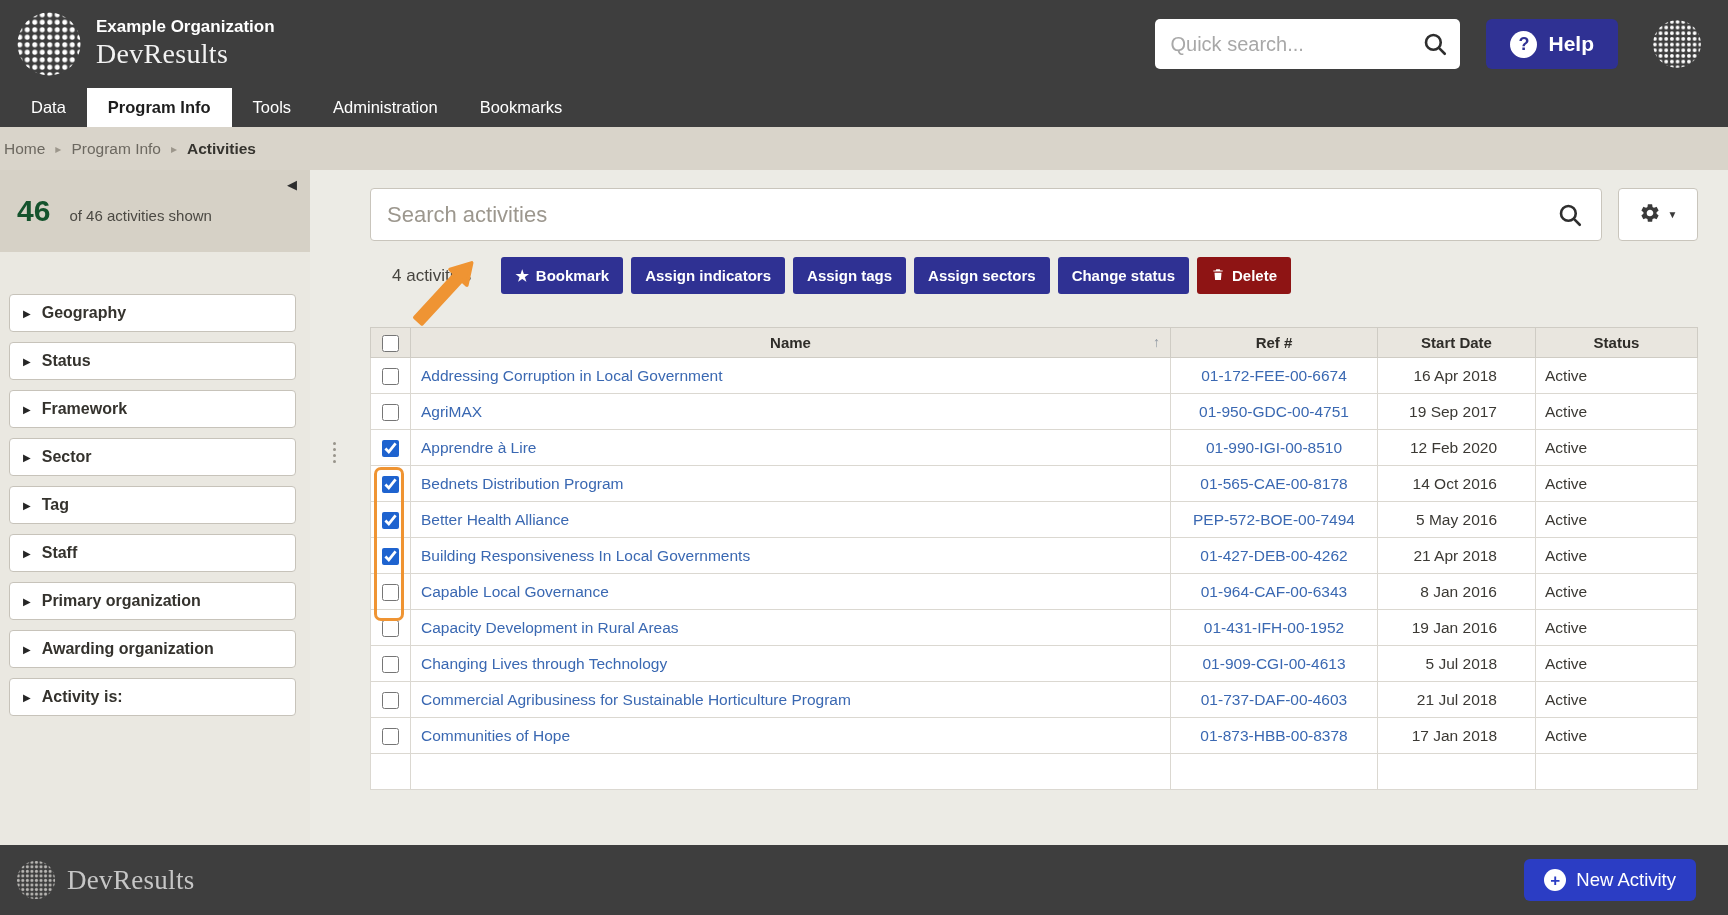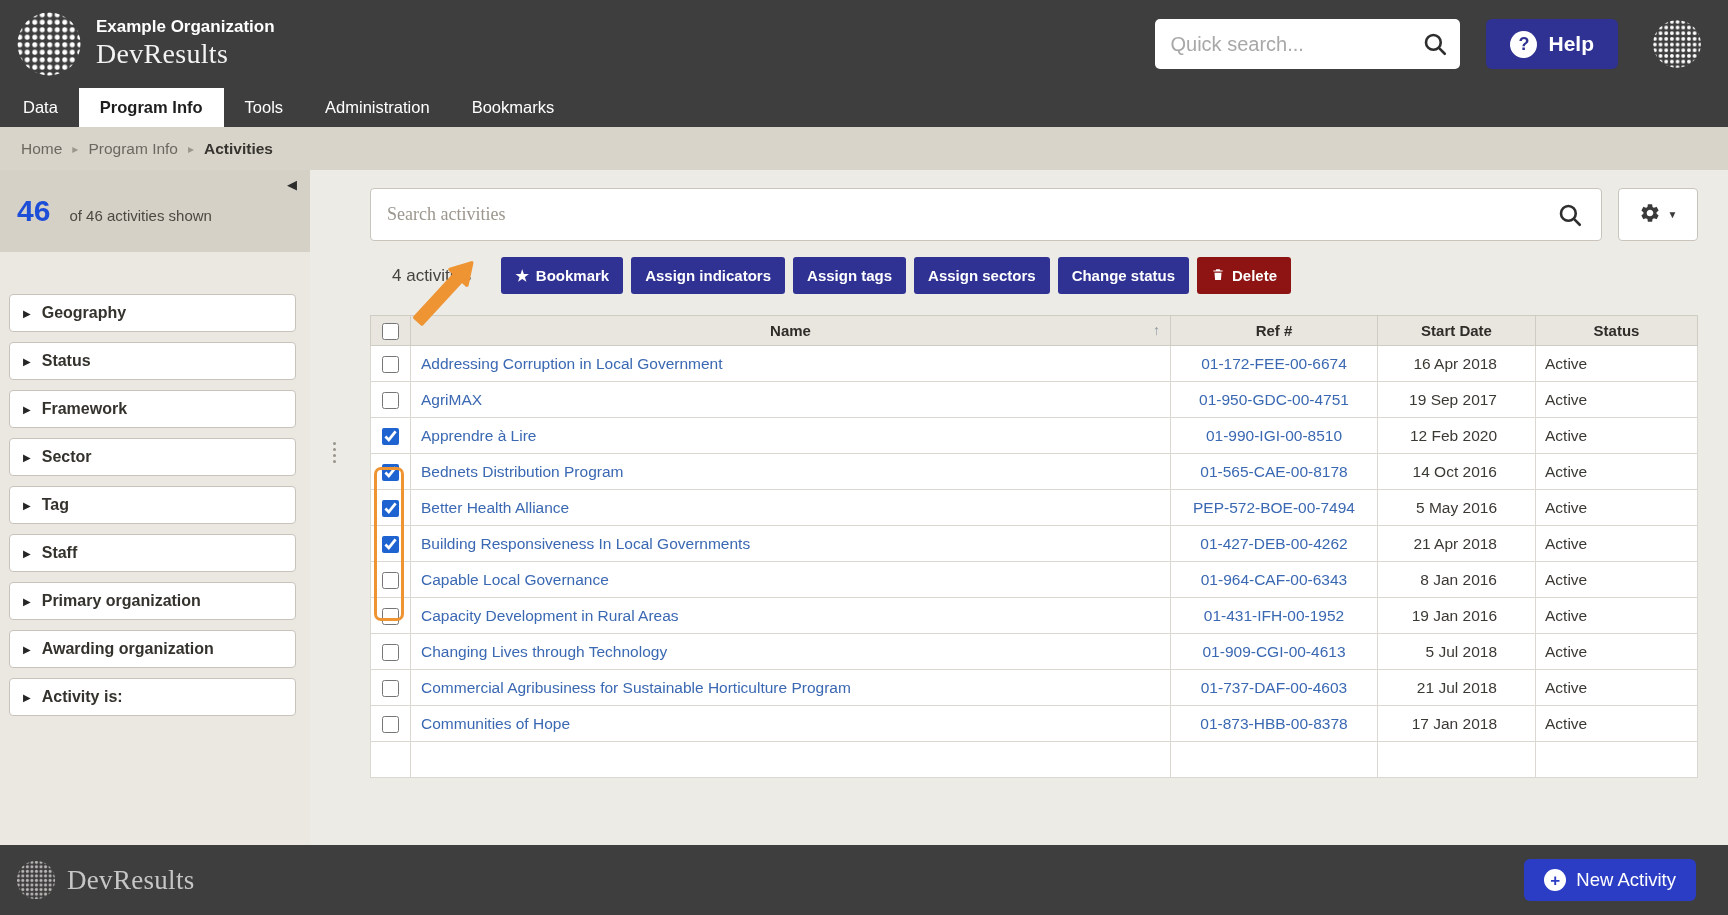--- a/index.html
+++ b/index.html
@@ -14,63 +14,63 @@
   .org{color:#fff;font-size:17px;font-weight:bold}
   .app{color:#f2f2f2;font-family:"Liberation Serif",serif;font-size:28px;line-height:1.2;letter-spacing:.3px}
   .h-spacer{flex:1}
   .quick-search{width:305px;height:50px;background:#fff;border-radius:5px;display:flex;align-items:center}
   .quick-search input{flex:1;min-width:0;border:0;outline:0;font-size:20px;padding:0 8px 0 15px;color:#333;font-family:inherit;background:transparent}
   .quick-search input::placeholder{color:#a8a8a8}
   .qs-icon{width:26px;height:26px;margin-right:12px;flex:none;cursor:pointer}
   .help-btn{margin-left:26px;height:50px;background:#2f3193;border:none;border-radius:6px;color:#fff;display:flex;align-items:center;gap:11px;padding:0 24px;font-family:inherit;font-size:21px;font-weight:bold;cursor:pointer}
   .help-q{width:27px;height:27px;background:#fff;color:#2f3193;border-radius:50%;display:flex;align-items:center;justify-content:center;font-size:18px;font-weight:bold}
   .user-globe{width:50px;height:50px;margin-left:34px;flex:none;cursor:pointer}
-  .nav{display:flex;height:39px;padding-left:2px}
+  .nav{display:flex;height:39px;padding-left:10px}
   .tab{line-height:39px;padding:0 21px;color:#fff;font-size:16.5px;cursor:pointer;white-space:nowrap}
   .tab.active{background:#fff;color:#1d1d1d;font-weight:bold}
 
   
-  .breadcrumb{height:43px;background:#d9d4ca;display:flex;align-items:center;padding-left:21px;font-size:15.5px;color:#6c6860;gap:10px}
+  .breadcrumb{height:43px;background:#d9d4ca;display:flex;align-items:center;padding-left:4px;font-size:15.5px;color:#6c6860;gap:10px}
   .crumb{cursor:pointer}
   .crumb.current{font-weight:bold;color:#36342f;cursor:default}
   .bc-sep{color:#9c968b;font-size:12px}
 
   
   .content{display:flex;height:675px;overflow:hidden}
   .sidebar{width:310px;flex:none;background:#eae8e1}
   .count-box{height:82px;background:#d6d1c6;position:relative;padding:24px 14px 0 17px;white-space:nowrap}
-  .count-num{font-size:30px;font-weight:bold;color:#1d4ed8}
+  .count-num{font-size:30px;font-weight:bold;color:#14532d}
   .count-text{font-size:15px;color:#4b4943;margin-left:19px}
   .collapse-icon{position:absolute;top:7px;right:13px;font-size:13px;color:#2d2d2d;cursor:pointer}
   .filters{padding:42px 14px 0 9px}
   .filter-item{height:38px;background:#fff;border:1px solid #c7c3ba;border-radius:4px;display:flex;align-items:center;gap:11px;padding-left:13px;margin-bottom:10px;cursor:pointer}
   .filter-caret{font-size:10px;color:#262626}
   .filter-label{font-size:16px;font-weight:bold;color:#34322d}
   .gutter{width:30px;flex:none;position:relative}
   .resize-handle{position:absolute;right:4px;top:272px;display:flex;flex-direction:column;gap:3px;cursor:col-resize}
   .resize-handle i{width:3px;height:3px;border-radius:50%;background:#98948b}
 
   .main{flex:1;position:relative;padding:18px 30px 0 30px;overflow:hidden}
   .search-row{display:flex;gap:16px}
   .search-box{flex:1;height:53px;background:#fff;border:1px solid #c9c5bc;border-radius:4px;display:flex;align-items:center}
-  .search-box input{flex:1;min-width:0;border:0;outline:0;font-size:18px;padding:0 16px;color:#333;font-family:Liberation Serif, serif;background:transparent}
+  .search-box input{flex:1;min-width:0;border:0;outline:0;font-size:22px;padding:0 16px;color:#333;font-family:Liberation Sans, sans-serif;background:transparent}
   .search-box input::placeholder{color:#9c978e}
   .sb-icon{width:26px;height:26px;margin-right:18px;flex:none;cursor:pointer}
   .gear-btn{width:80px;height:53px;background:#fff;border:1px solid #c9c5bc;border-radius:4px;display:flex;align-items:center;justify-content:center;gap:7px;cursor:pointer}
   .gear-caret{font-size:10px;color:#3a3a3a}
 
   .toolbar{display:flex;align-items:center;margin-top:16px;height:37px}
   .sel-count{font-size:17px;color:#46443f;margin:0 30px 0 22px;white-space:nowrap}
   .btn-row{display:flex}
   .action-btn{height:37px;background:#2f3193;border:none;border-radius:3px;color:#fff;font-size:15px;font-weight:bold;font-family:inherit;padding:0 14px;margin-right:8px;display:flex;align-items:center;gap:7px;cursor:pointer;white-space:nowrap}
   .action-btn.danger{background:#8e1414}
   .star-icon{font-size:15px;line-height:1}
 
   
-  .table-wrap{margin-top:21px}
+  .table-wrap{margin-top:33px}
   table{width:100%;border-collapse:collapse;table-layout:fixed;background:#fff}
   th{height:30px;background:#e9e6df;border:1px solid #cfccc4;font-size:15px;color:#2f2d29;position:relative;font-weight:bold}
   td{height:36px;border:1px solid #dbd8d1;font-size:15.5px;color:#3b3934;background:#fff;overflow:hidden;white-space:nowrap}
   td.c-check,th.c-check{text-align:center}
   td.c-name{text-align:left;padding-left:10px}
   td.c-ref{text-align:center}
   td.c-date{text-align:right;padding-right:38px}
   td.c-status{text-align:left;padding-left:9px}
   a.cell-link{color:#3a68b2;text-decoration:none;cursor:pointer}
   input[type=checkbox]{width:17px;height:17px;accent-color:#1e63cf;cursor:pointer;vertical-align:middle}

